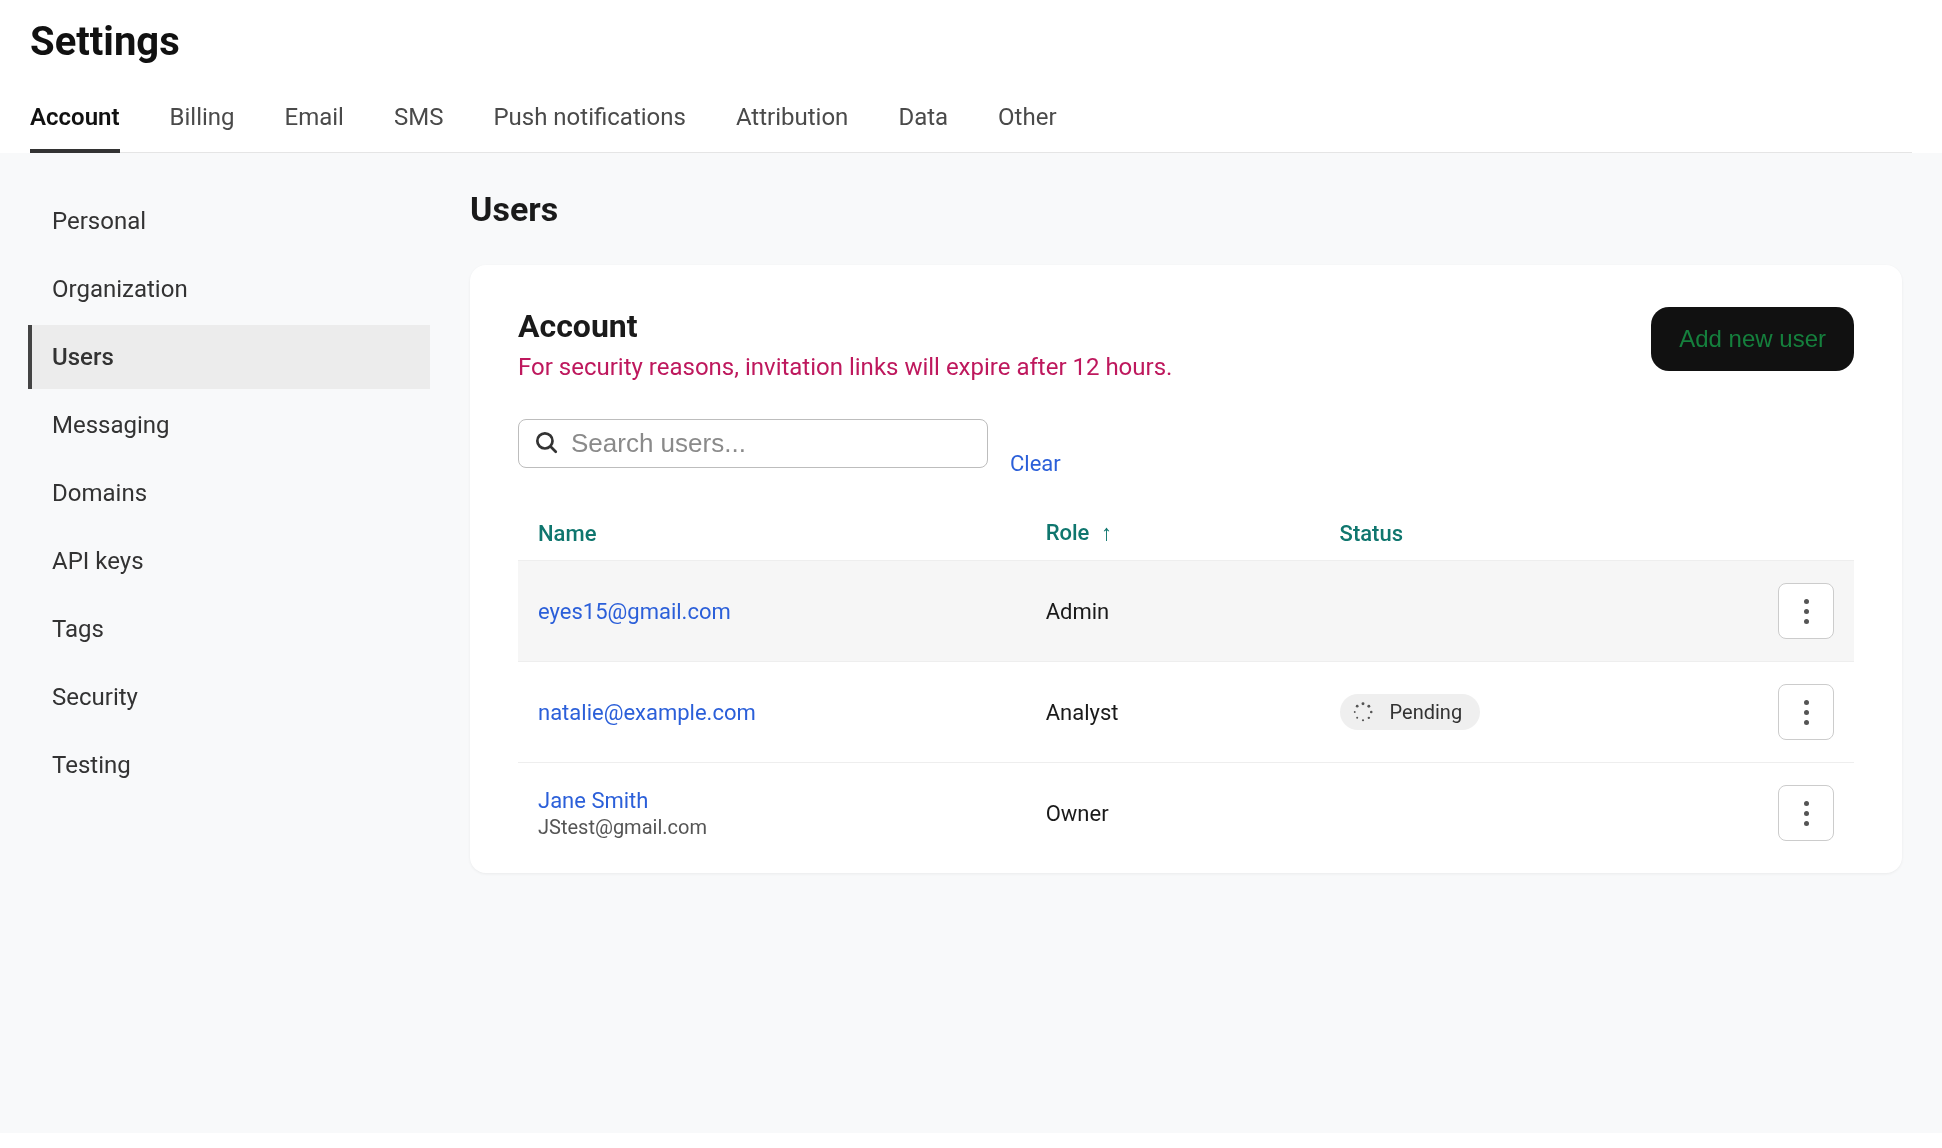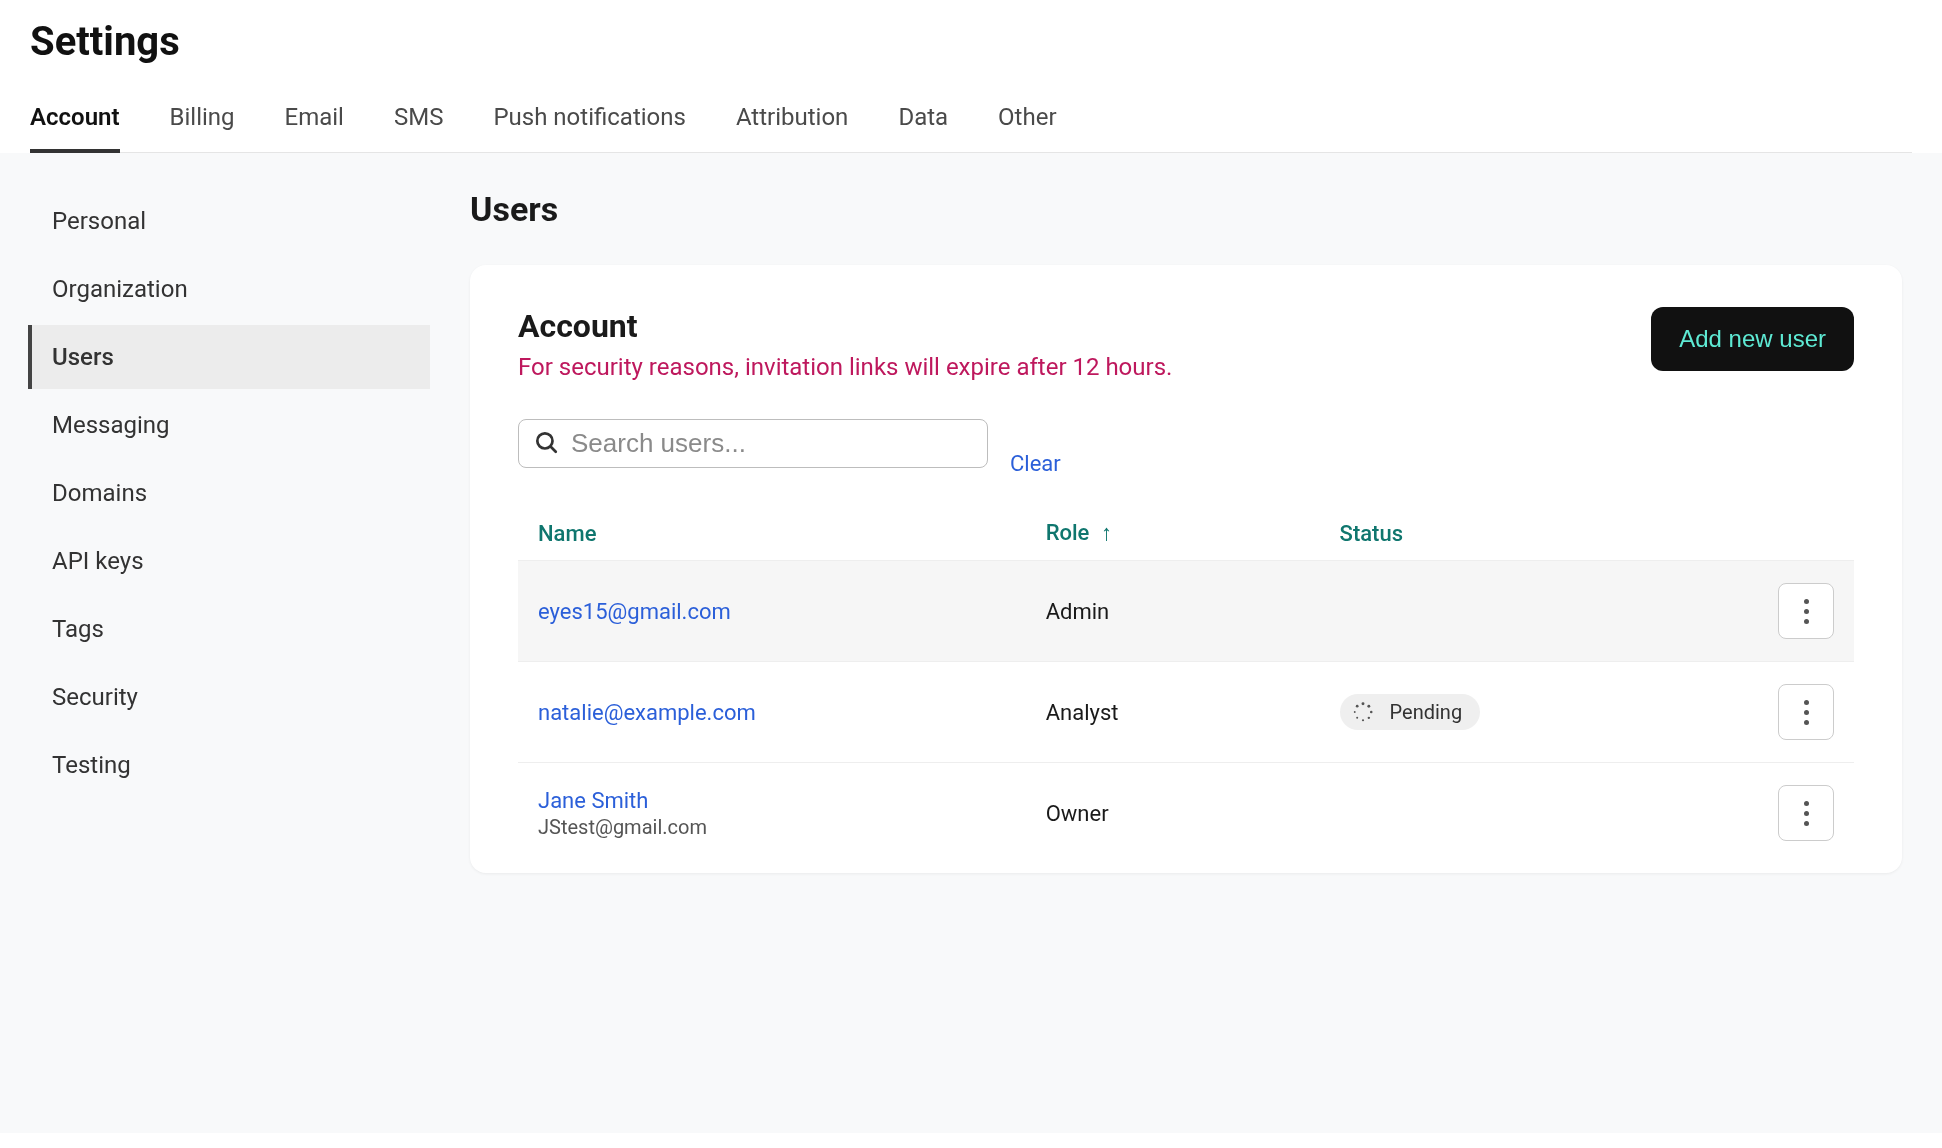--- a/index.html
+++ b/index.html
@@ -88,23 +88,23 @@
     font-size: 32px;
     font-weight: 700;
     margin-bottom: 8px;
   }
   .card-sub {
     font-size: 24px;
     color: #be185d;
   }
   .btn-primary {
     background: #111;
-    color: #5eead4;
+    color: #15803d;
     border: none;
-    border-radius: 12px;
+    border-radius: 18px;
     padding: 18px 28px;
     font-size: 24px;
     font-weight: 500;
     cursor: pointer;
   }
   .search-row {
     display: flex;
     align-items: center;
     gap: 22px;
     margin-bottom: 30px;

